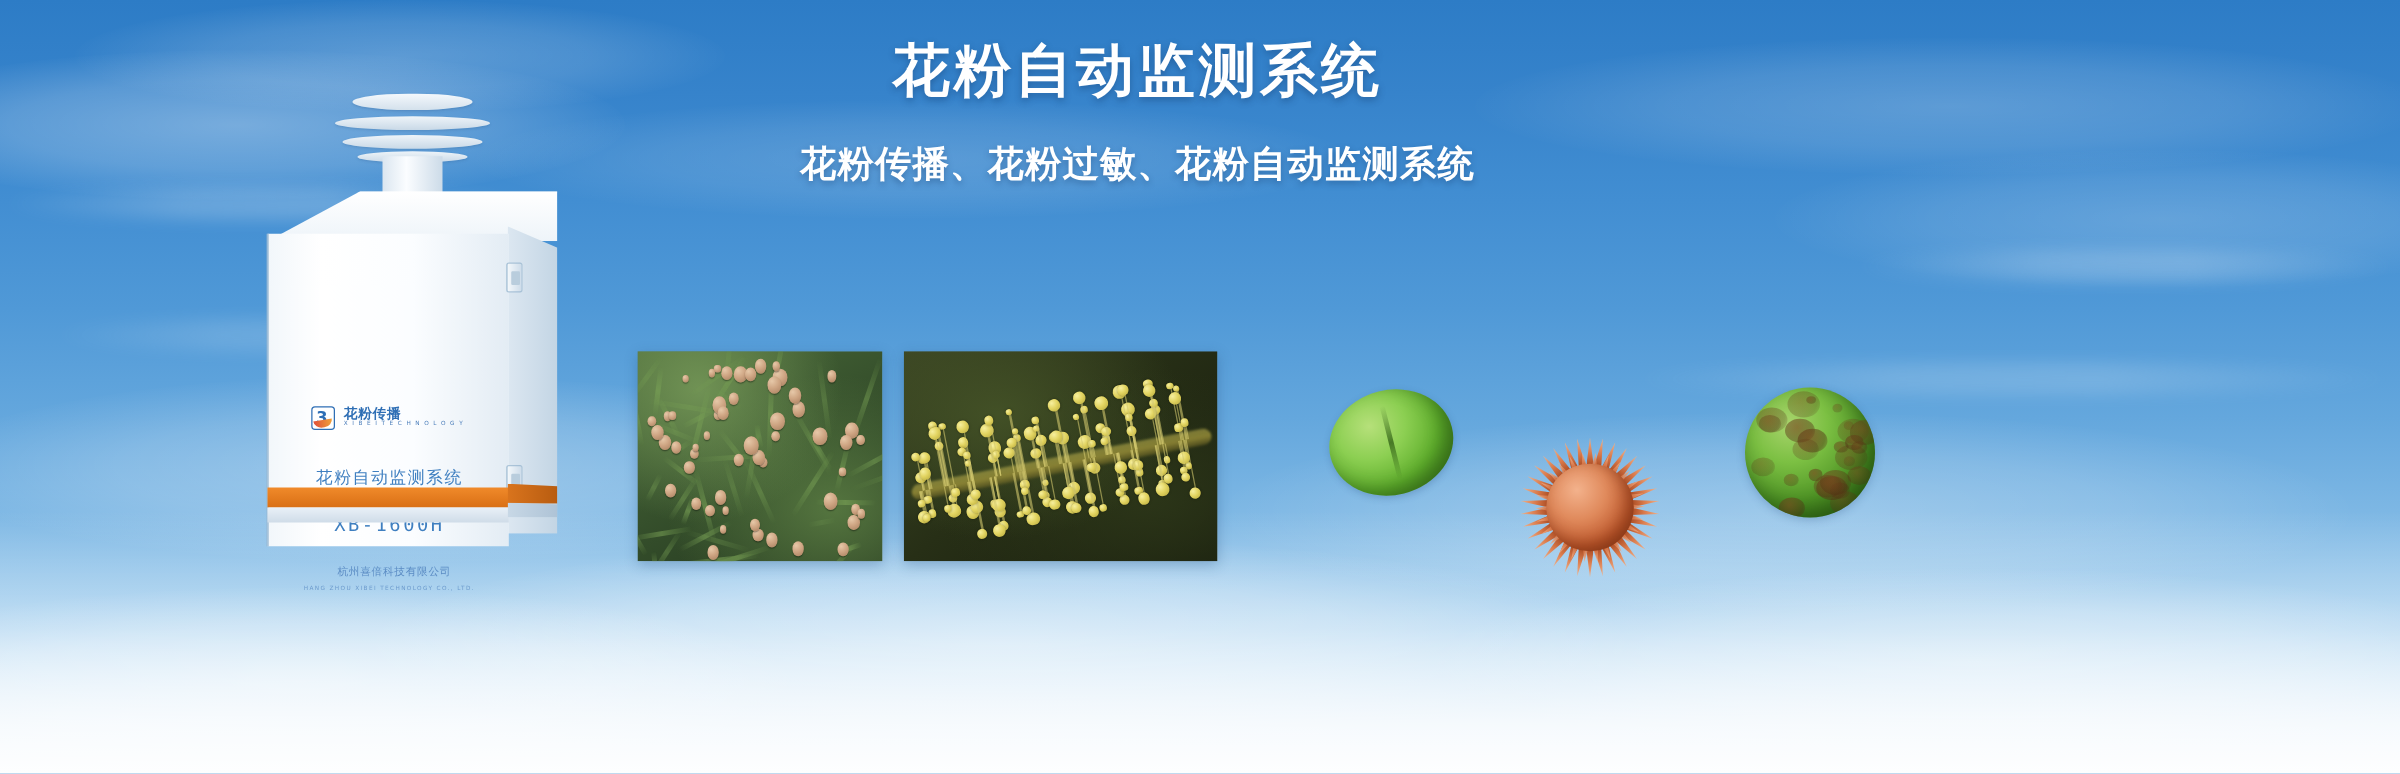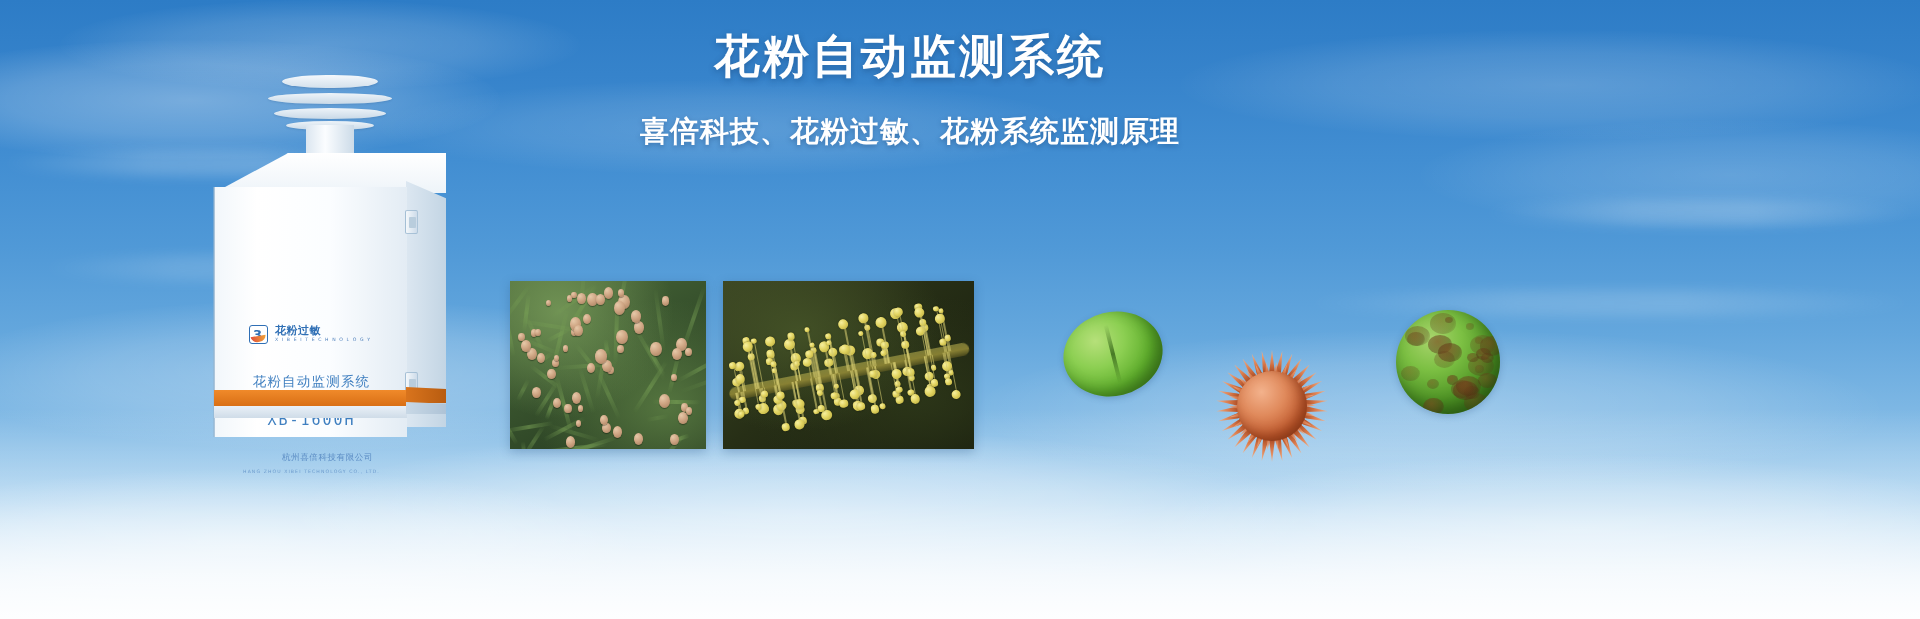--- a/index.html
+++ b/index.html
@@ -181,21 +181,21 @@
     font-family:"DejaVu Sans", sans-serif;
     font-size:13.5px; color:#3f7fc0; letter-spacing:1.2px;
   }
   .dev-model {
     position:absolute; left:0; top:224px; width:193px;
     text-align:center;
     font-family:"DejaVu Sans Mono", monospace;
     font-size:15px; color:#3f7fc0; letter-spacing:2px;
   }
   .dev-company {
-    position:absolute; left:16px; top:265px; width:193px;
+    position:absolute; left:4px; top:265px; width:193px;
     text-align:center;
     font-family:"DejaVu Sans", sans-serif;
     font-size:8.5px; color:#5b8cc4; letter-spacing:.6px;
   }
   .dev-company-en {
     position:absolute; left:0; top:282px; width:193px;
     text-align:center;
     font-family:"DejaVu Sans", sans-serif;
     font-size:4.6px; color:#6d9bcd; letter-spacing:1.1px;
   }
@@ -349,41 +349,41 @@
     <div class="cloud c10"></div>
     <div class="streak s1"></div>
     <div class="streak s2"></div>
     <div class="streak s3"></div>
     <div class="streak s4"></div>
     <div class="haze"></div>
   </div>
 
   <div class="headings">
     <div class="title-main">花粉自动监测系统</div>
-    <div class="title-third">喜倍科技、花粉过敏、花粉系统监测原理</div>
+    <div class="title-third">花粉传播、花粉过敏、花粉自动监测系统</div>
   </div>
 
   <div id="device">
     <div class="stack-top"></div>
     <div class="stack-ring sr1"></div>
     <div class="stack-ring sr2"></div>
     <div class="stack-ring sr3"></div>
     <div class="stack-neck"></div>
 
     <div class="body-top"></div>
     <div class="body-side"></div>
     <div class="body-front">
 
       <div class="logo-row">
         <div class="logo-mark">
           <span class="zshape">3</span>
           <span class="swoosh"></span>
         </div>
         <div>
-          <div class="logo-cn">花粉过敏</div>
+          <div class="logo-cn">花粉传播</div>
           <div class="logo-en">X I B E I   T E C H N O L O G Y</div>
         </div>
       </div>
 
       <div class="dev-name">花粉自动监测系统</div>
       <div class="dev-model">XB-1600H</div>
       <div class="dev-company">杭州喜倍科技有限公司</div>
       <div class="dev-company-en">HANG ZHOU XIBEI TECHNOLOGY CO., LTD.</div>
     </div>
     <div class="body-edge"></div>

